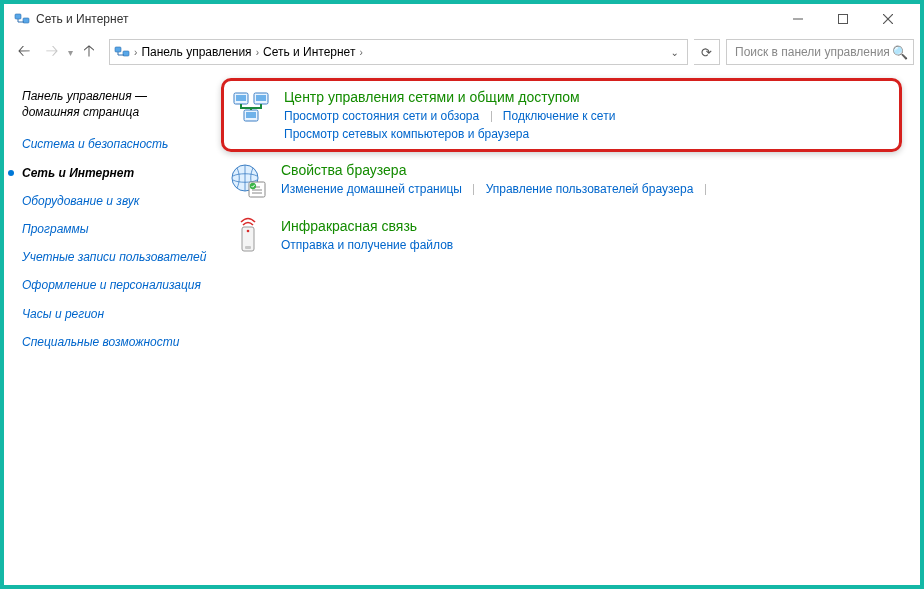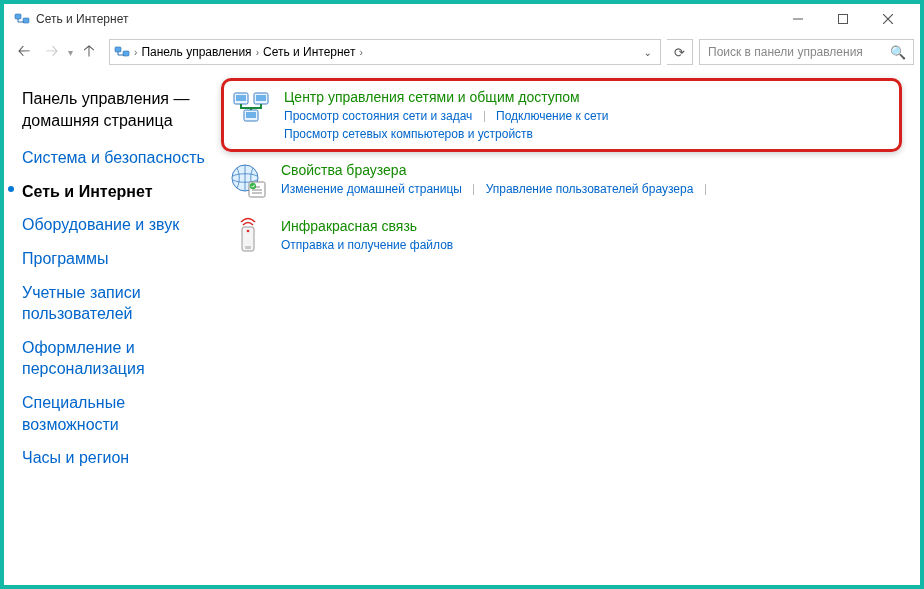--- a/index.html
+++ b/index.html
@@ -79,21 +79,21 @@
   .refresh-btn {
     width:26px; height:26px;
     border:1px solid #ccc;
     border-left:none;
     display:flex; align-items:center; justify-content:center;
     color:#555; font-size:13px;
     margin-right:6px;
   }
 
   .searchbox {
-    width:215px; height:26px;
+    width:188px; height:26px;
     border:1px solid #ccc;
     display:flex; align-items:center;
     padding:8px 6px;
     color:#777;
     font-size:12px;
   }
   .searchbox input {
     border:none; outline:none; flex:1;
     font-family:inherit; font-size:12px; color:#000;
   }
@@ -107,23 +107,24 @@
     top:66px; bottom:0; left:0; right:0;
   }
   .sidebar {
     width:215px;
     padding: 18px 10px 0 18px;
   }
   .sidebar a {
     display:block;
     color:#0066cc;
     text-decoration:none;
-    font-size:16px;
+    font-size:12px;
     line-height:1.35;
     margin-bottom:12px;
+    font-style:italic;
   }
   .sidebar a.current {
     color:#000;
     font-weight:600;
     position:relative;
   }
   .sidebar a.current::before {
     content:"";
     position:absolute;
     left:-14px; top:5px;
@@ -250,46 +251,46 @@
       <a href="#" class="home">
         <span>Панель управления —</span><br>
         <span>домашняя страница</span>
       </a>
       <a href="#">Система и безопасность</a>
       <a href="#" class="current">Сеть и Интернет</a>
       <a href="#">Оборудование и звук</a>
       <a href="#">Программы</a>
       <a href="#">Учетные записи пользователей</a>
       <a href="#">Оформление и персонализация</a>
+      <a href="#">Часы и регион</a>
       <a href="#">Специальные возможности</a>
-      <a href="#">Часы и регион</a>
     </div>
 
     <div class="main">
 
       <div class="highlight-box">
         <div class="category" style="margin-bottom:0">
           <div class="cat-icon">
             <svg width="40" height="40" viewBox="0 0 40 40">
               <rect x="3" y="5" width="14" height="11" rx="1.5" fill="#e9f4ff" stroke="#3d7fc4" stroke-width="1"></rect>
               <rect x="5" y="7" width="10" height="6" fill="#6fb2ea"></rect>
               <rect x="23" y="5" width="14" height="11" rx="1.5" fill="#e9f4ff" stroke="#3d7fc4" stroke-width="1"></rect>
               <rect x="25" y="7" width="10" height="6" fill="#6fb2ea"></rect>
               <rect x="13" y="22" width="14" height="11" rx="1.5" fill="#e9f4ff" stroke="#3d7fc4" stroke-width="1"></rect>
               <rect x="15" y="24" width="10" height="6" fill="#6fb2ea"></rect>
               <path d="M10 16v4h20v-4 M20 20v2" stroke="#188a3f" stroke-width="2" fill="none"></path>
             </svg>
           </div>
           <div class="cat-body">
             <h2>Центр управления сетями и общим доступом</h2>
             <div class="tasks">
-              <span class="task">Просмотр состояния сети и задач</span>
+              <span class="task">Просмотр состояния сети и обзора</span>
               <span class="divider"></span>
               <span class="task">Подключение к сети</span><br>
-              <span class="task">Просмотр сетевых компьютеров и устройств</span>
+              <span class="task">Просмотр сетевых компьютеров и браузера</span>
             </div>
           </div>
         </div>
       </div>
 
       <div class="category">
         <div class="cat-icon">
           <svg width="40" height="40" viewBox="0 0 40 40">
             <circle cx="17" cy="17" r="13" fill="#dff0ff" stroke="#3d7fc4" stroke-width="1"></circle>
             <path d="M5 15c5-3 19-3 24 0 M5 19c5 3 19 3 24 0 M17 4v26 M9 7c3 6 3 14 0 20 M25 7c-3 6-3 14 0 20" stroke="#3d7fc4" stroke-width=".8" fill="none"></path>

